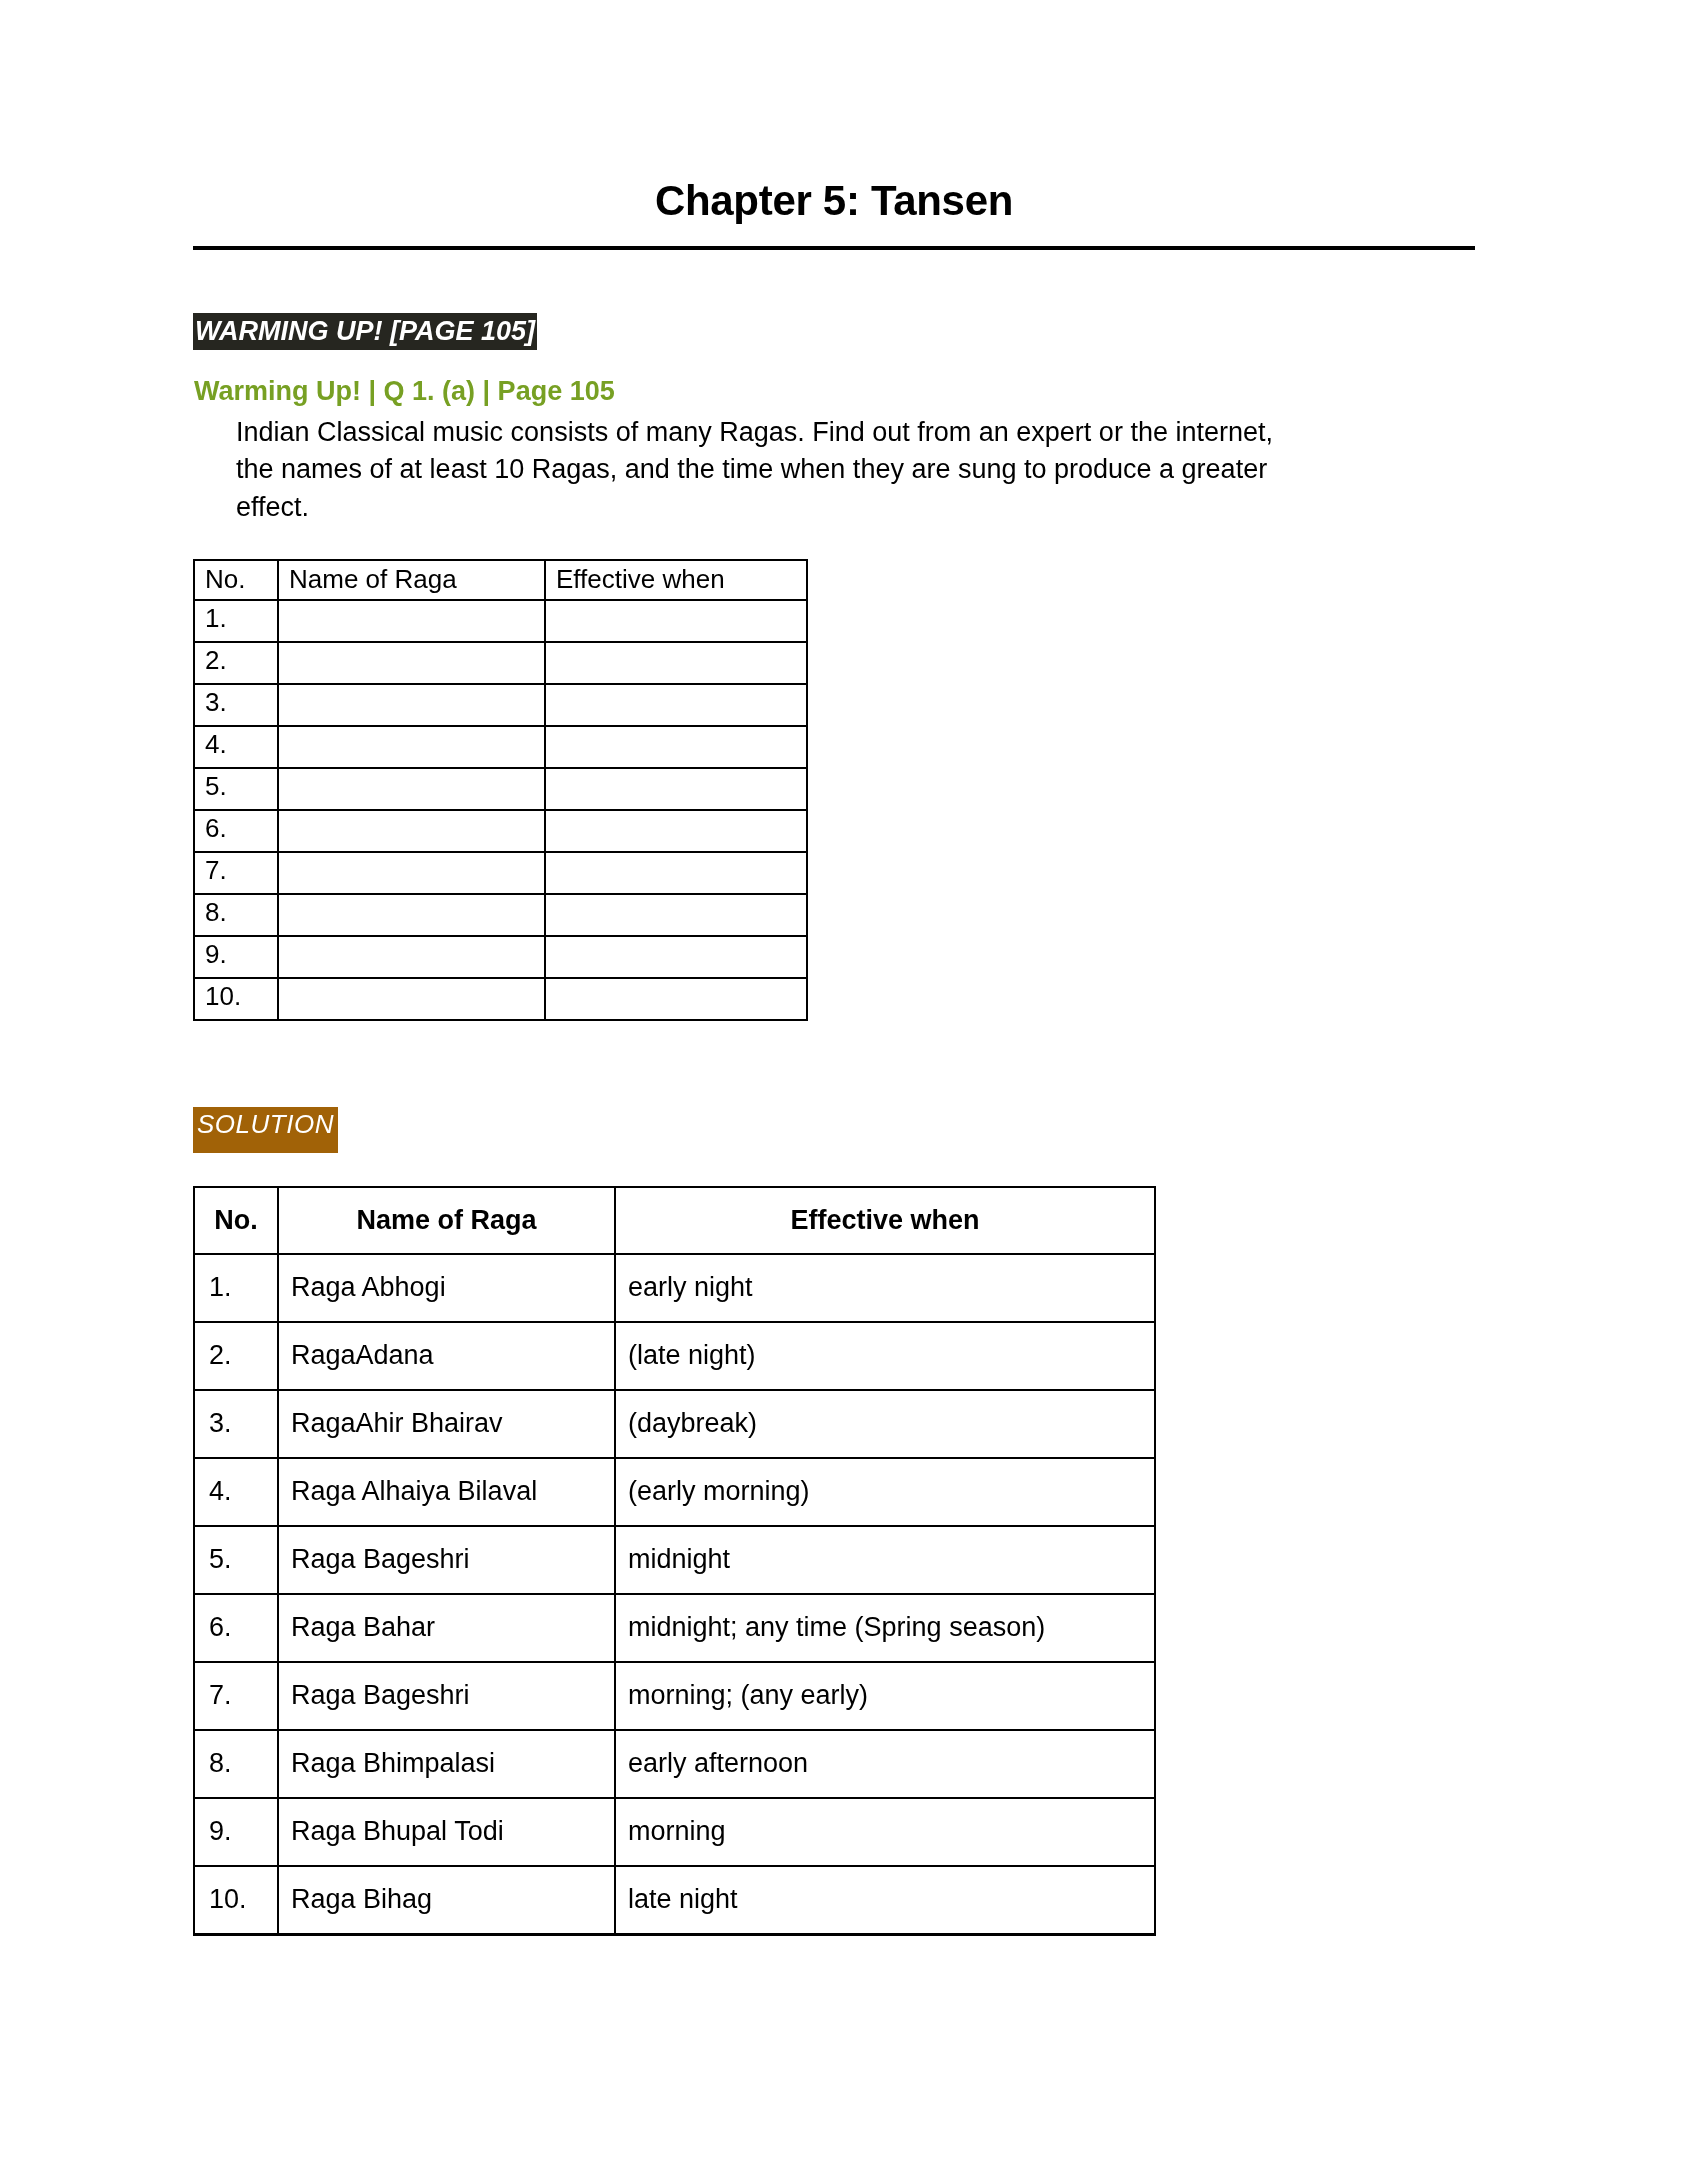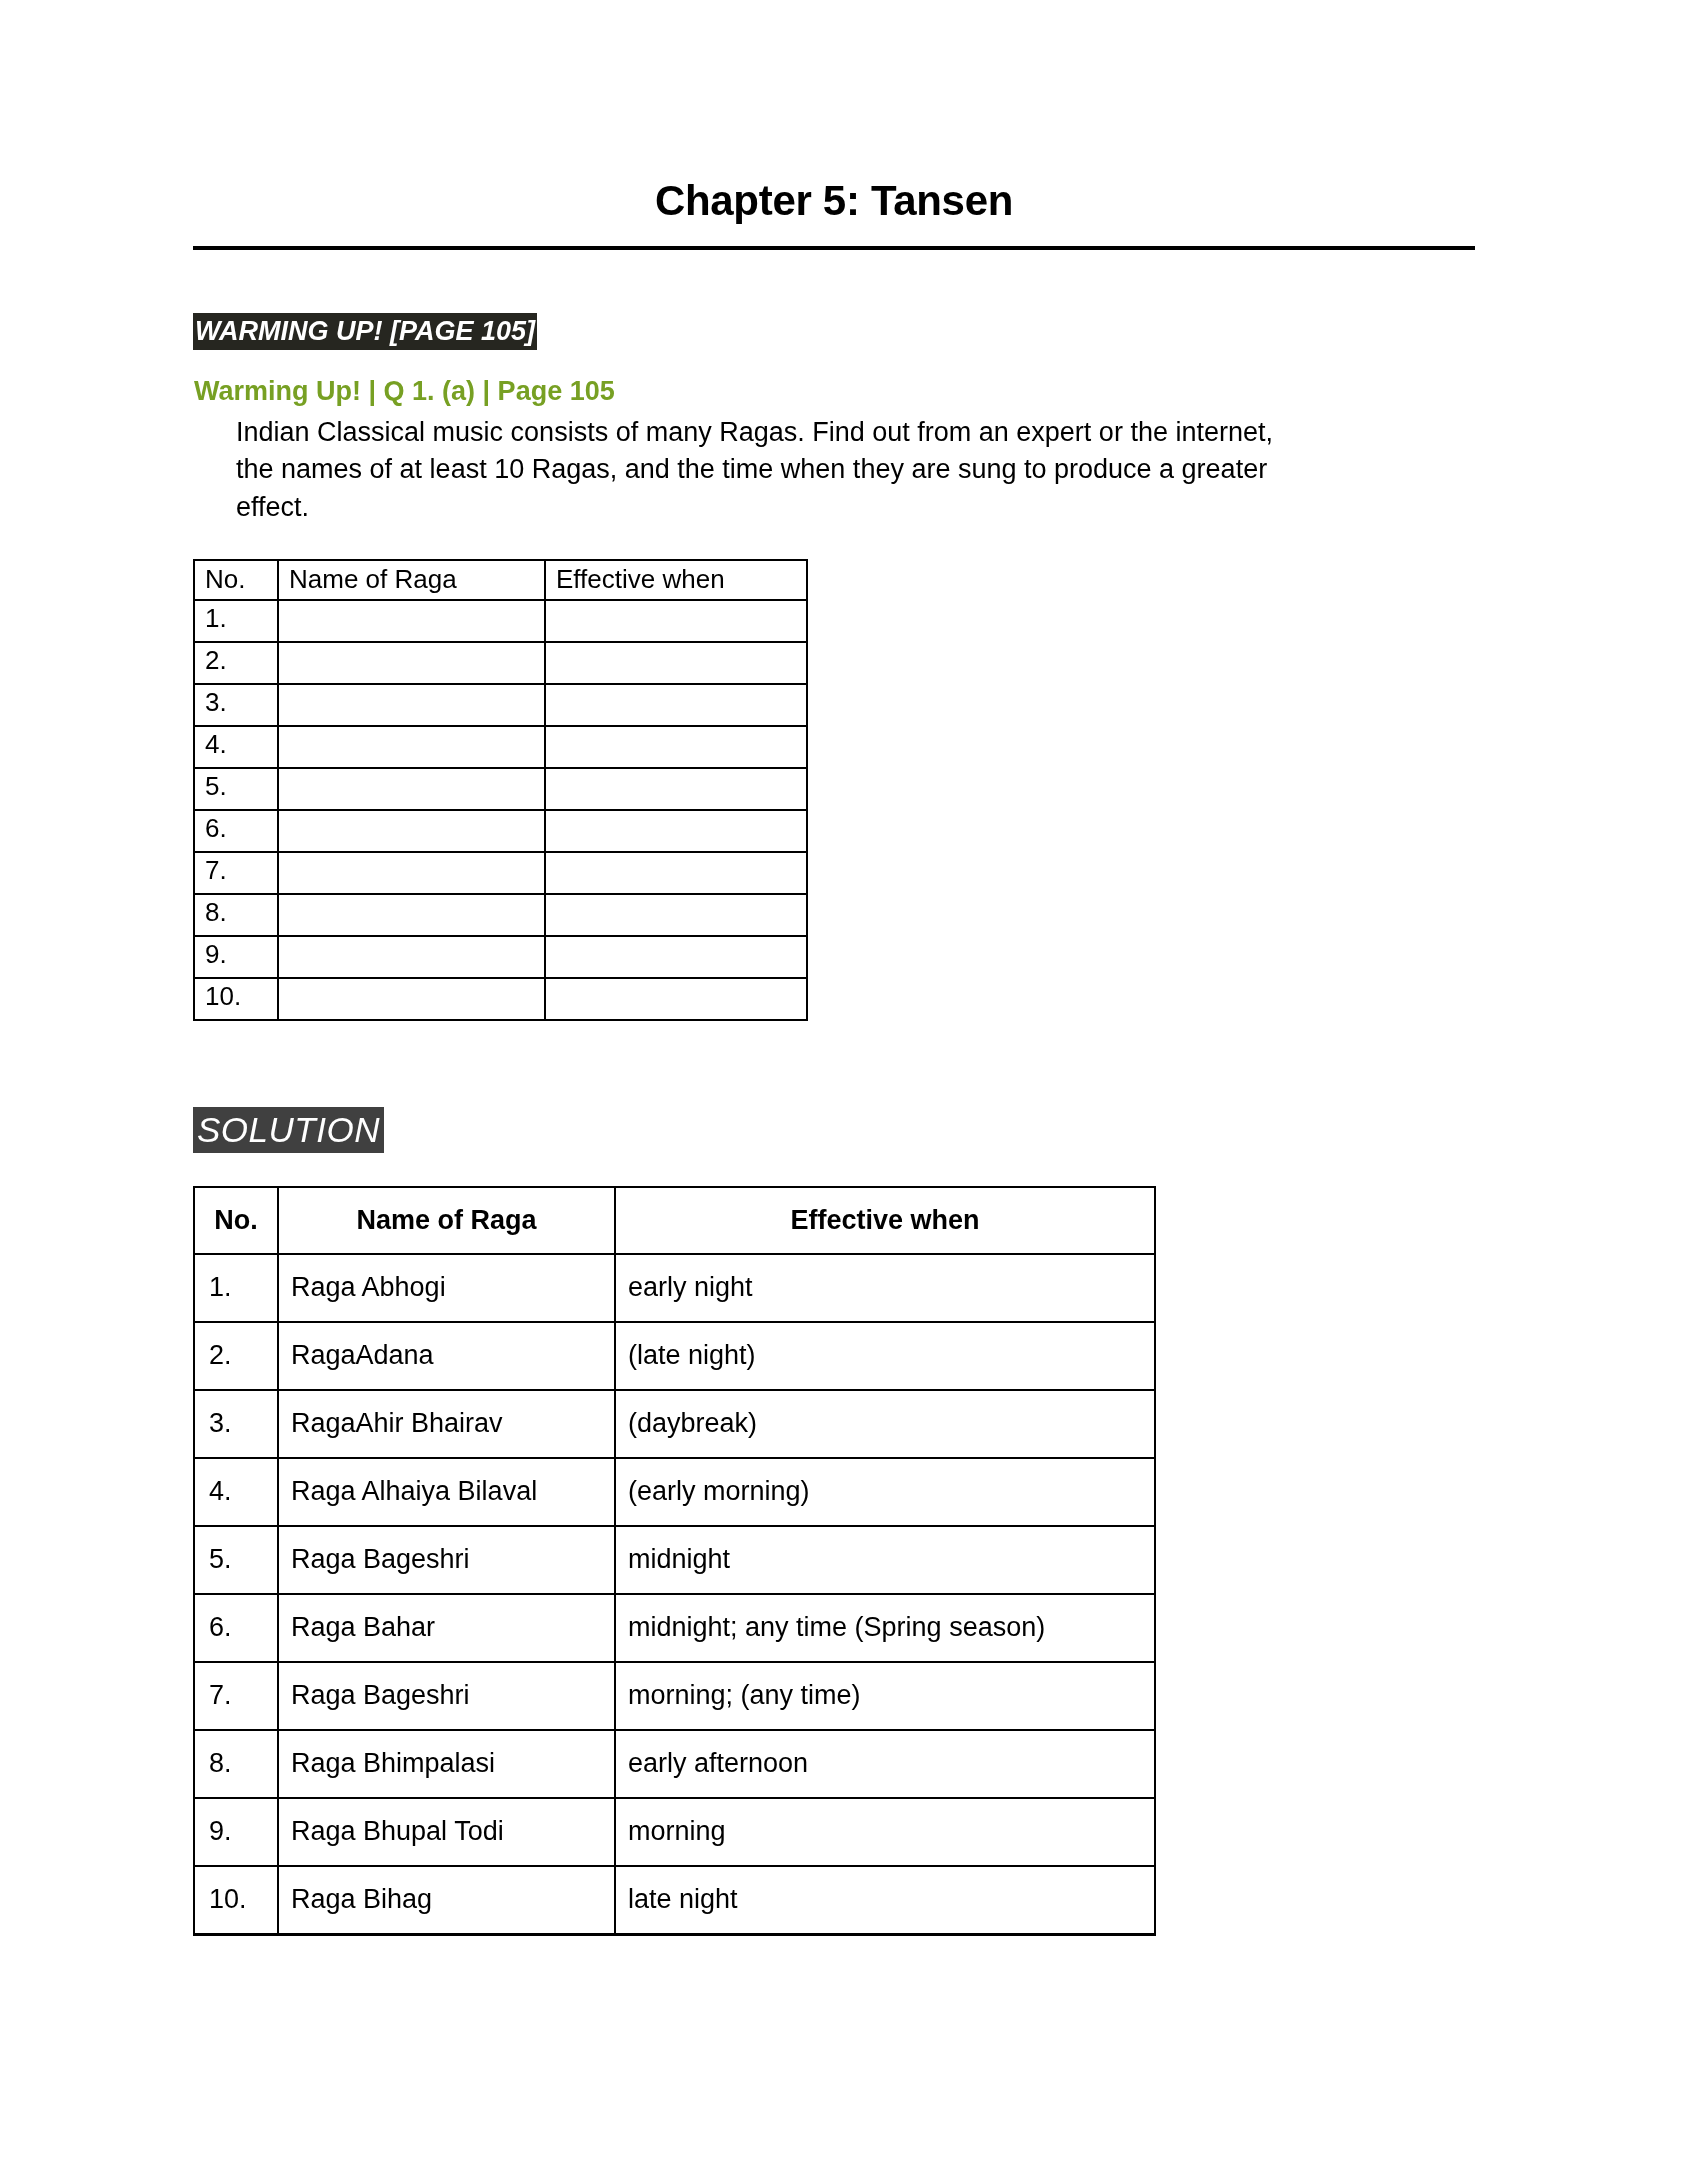--- a/index.html
+++ b/index.html
@@ -132,27 +132,27 @@
   .blank-table td.num { padding-left: 10px; }
 
   
   .solution-wrap {
     position: absolute;
     left: 193px;
     top: 1107px;
   }
   .solution-label {
     display: inline-block;
-    background: #404040;
+    background: #a16207;
     color: #ffffff;
-    font-size: 35px;
+    font-size: 26px;
     font-style: italic;
     font-weight: normal;
     letter-spacing: 0.5px;
-    padding: 3px 4px 4px 4px;
+    padding: 3px 4px 14px 4px;
     line-height: 1.12;
     white-space: pre;
   }
 
   
   .sol-table-wrap {
     position: absolute;
     left: 193px;
     top: 1186px;
   }
@@ -316,21 +316,21 @@
           <td>midnight</td>
         </tr>
         <tr>
           <td class="num">6.</td>
           <td>Raga Bahar</td>
           <td>midnight; any time (Spring season)</td>
         </tr>
         <tr>
           <td class="num">7.</td>
           <td>Raga Bageshri</td>
-          <td>morning; (any time)</td>
+          <td>morning; (any early)</td>
         </tr>
         <tr>
           <td class="num">8.</td>
           <td>Raga Bhimpalasi</td>
           <td>early afternoon</td>
         </tr>
         <tr>
           <td class="num">9.</td>
           <td>Raga Bhupal Todi</td>
           <td>morning</td>

